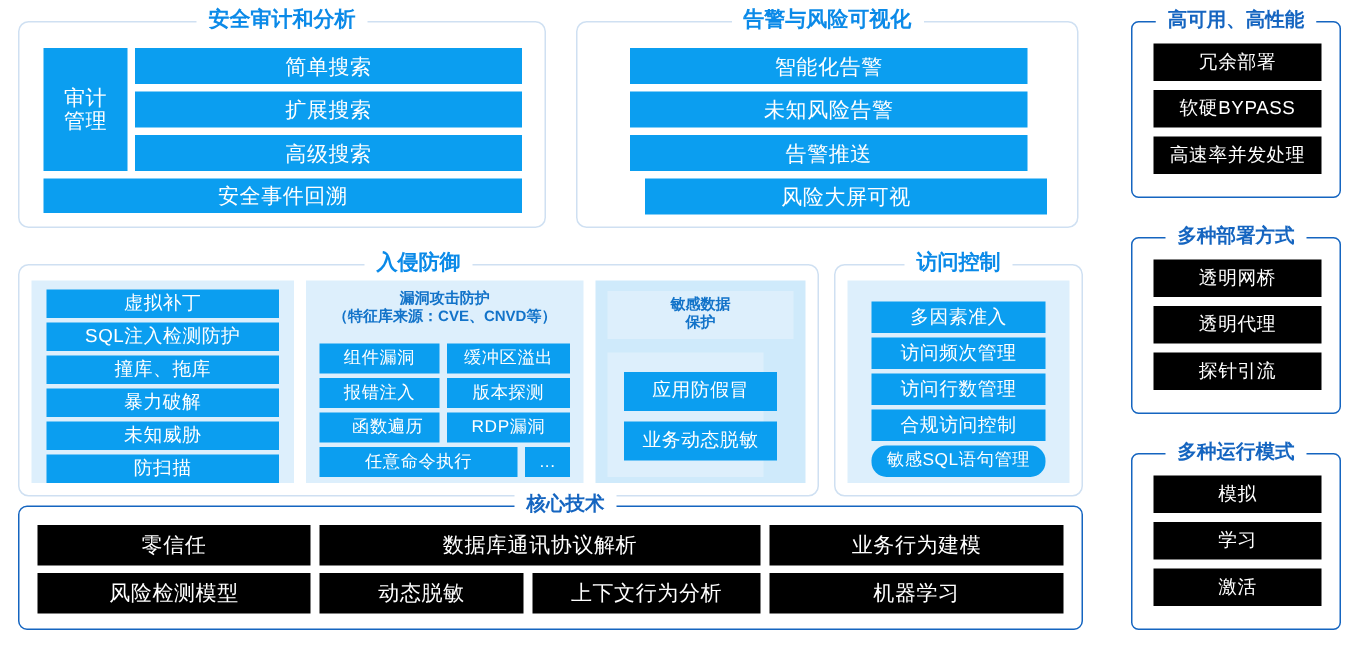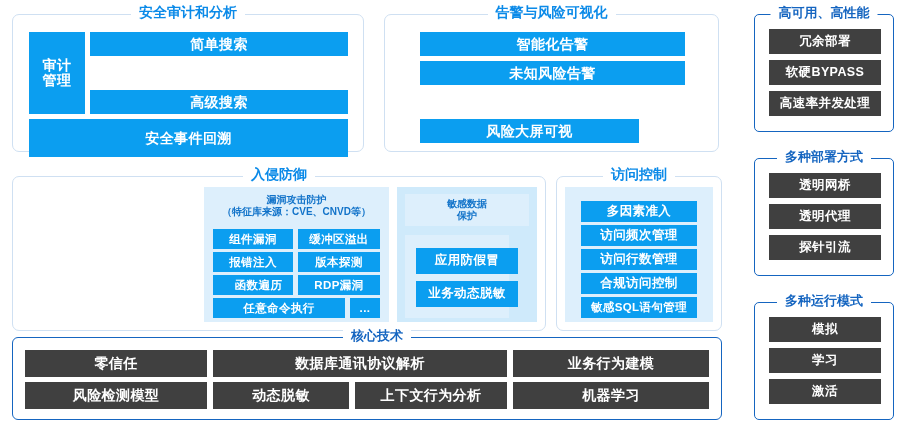--- a/index.html
+++ b/index.html
@@ -33,27 +33,27 @@
   .legend.center{left:50%;transform:translateX(-50%);}
 
   
   .chip{
     box-sizing:border-box;
     background:#0b9ef0;
     color:#ffffff;
     display:flex;
     align-items:center;
     justify-content:center;
-    font-weight:bold;
+    font-weight:normal;
     font-size:14px;
     letter-spacing:.4px;
     text-align:left;
     line-height:1.05;
   }
-  .chip.dk{background:#404040;}
+  .chip.dk{background:#000000;}
   .chip.small{font-size:12.5px;}
   .chip.tiny{font-size:11.5px;}
 
   
   .subpanel{
     box-sizing:border-box;
     background:#ddeffc;
     position:absolute;
   }
   .subpanel.lighter{background:#cfeafb;}
@@ -71,43 +71,53 @@
 
 <div class="panel" style="left:12px;top:14px;width:352px;height:138px;">
   <div class="legend center">安全审计和分析</div>
 
   <div class="chip" style="position:absolute;left:16px;top:17px;width:56px;height:82px;flex-direction:column;">
     <span>审计</span>
     <span>管理</span>
   </div>
 
   <div class="chip" style="position:absolute;left:77px;top:17px;width:258px;height:24px;">简单搜索</div>
+  <div class="chip" style="position:absolute;left:77px;top:46px;width:258px;height:24px;">扩展搜索</div>
   <div class="chip" style="position:absolute;left:77px;top:75px;width:258px;height:24px;">高级搜索</div>
-  <div class="chip" style="position:absolute;left:16px;top:104px;width:319px;height:38px;">安全事件回溯</div>
+  <div class="chip" style="position:absolute;left:16px;top:104px;width:319px;height:23px;">安全事件回溯</div>
 </div>
 
 <div class="panel" style="left:384px;top:14px;width:335px;height:138px;">
   <div class="legend center">告警与风险可视化</div>
 
   <div class="chip" style="position:absolute;left:35px;top:17px;width:265px;height:24px;">智能化告警</div>
   <div class="chip" style="position:absolute;left:35px;top:46px;width:265px;height:24px;">未知风险告警</div>
-  <div class="chip" style="position:absolute;left:35px;top:104px;width:219px;height:24px;">风险大屏可视</div>
+  <div class="chip" style="position:absolute;left:35px;top:75px;width:265px;height:24px;">告警推送</div>
+  <div class="chip" style="position:absolute;left:45px;top:104px;width:268px;height:24px;">风险大屏可视</div>
 </div>
 
 <div class="panel dark" style="left:754px;top:14px;width:140px;height:118px;">
   <div class="legend center">高可用、高性能</div>
 
   <div class="chip dk small" style="position:absolute;left:14px;top:14px;width:112px;height:25px;">冗余部署</div>
   <div class="chip dk small" style="position:absolute;left:14px;top:45px;width:112px;height:25px;">软硬BYPASS</div>
   <div class="chip dk small" style="position:absolute;left:14px;top:76px;width:112px;height:25px;">高速率并发处理</div>
 </div>
 
 <div class="panel" style="left:12px;top:176px;width:534px;height:155px;">
   <div class="legend center">入侵防御</div>
 
+  <div class="subpanel" style="left:8px;top:10px;width:175px;height:135px;">
+    <div class="chip small" style="position:absolute;left:10px;top:6px;width:155px;height:19px;">虚拟补丁</div>
+    <div class="chip small" style="position:absolute;left:10px;top:28px;width:155px;height:19px;">SQL注入检测防护</div>
+    <div class="chip small" style="position:absolute;left:10px;top:50px;width:155px;height:19px;">撞库、拖库</div>
+    <div class="chip small" style="position:absolute;left:10px;top:72px;width:155px;height:19px;">暴力破解</div>
+    <div class="chip small" style="position:absolute;left:10px;top:94px;width:155px;height:19px;">未知威胁</div>
+    <div class="chip small" style="position:absolute;left:10px;top:116px;width:155px;height:19px;">防扫描</div>
+  </div>
 
   <div class="subpanel" style="left:191px;top:10px;width:185px;height:135px;">
     <div class="caption" style="margin-top:7px;">漏洞攻击防护</div>
     <div class="caption">（特征库来源：CVE、CNVD等）</div>
 
     <div class="chip tiny" style="position:absolute;left:9px;top:42px;width:80px;height:20px;">组件漏洞</div>
     <div class="chip tiny" style="position:absolute;left:94px;top:42px;width:82px;height:20px;">缓冲区溢出</div>
 
     <div class="chip tiny" style="position:absolute;left:9px;top:65px;width:80px;height:20px;">报错注入</div>
     <div class="chip tiny" style="position:absolute;left:94px;top:65px;width:82px;height:20px;">版本探测</div>
@@ -132,21 +142,21 @@
 </div>
 
 <div class="panel" style="left:556px;top:176px;width:166px;height:155px;">
   <div class="legend center">访问控制</div>
 
   <div class="subpanel" style="left:8px;top:10px;width:148px;height:135px;">
     <div class="chip small" style="position:absolute;left:16px;top:14px;width:116px;height:21px;">多因素准入</div>
     <div class="chip small" style="position:absolute;left:16px;top:38px;width:116px;height:21px;">访问频次管理</div>
     <div class="chip small" style="position:absolute;left:16px;top:62px;width:116px;height:21px;">访问行数管理</div>
     <div class="chip small" style="position:absolute;left:16px;top:86px;width:116px;height:21px;">合规访问控制</div>
-    <div class="chip tiny" style="position:absolute;left:16px;top:110px;width:116px;height:21px;">敏感SQL语句管理</div>
+    <div class="chip tiny" style="position:absolute;left:16px;top:110px;width:116px;height:21px;border-radius:10px;">敏感SQL语句管理</div>
   </div>
 </div>
 
 <div class="panel dark" style="left:754px;top:158px;width:140px;height:118px;">
   <div class="legend center">多种部署方式</div>
 
   <div class="chip dk small" style="position:absolute;left:14px;top:14px;width:112px;height:25px;">透明网桥</div>
   <div class="chip dk small" style="position:absolute;left:14px;top:45px;width:112px;height:25px;">透明代理</div>
   <div class="chip dk small" style="position:absolute;left:14px;top:76px;width:112px;height:25px;">探针引流</div>
 </div>

